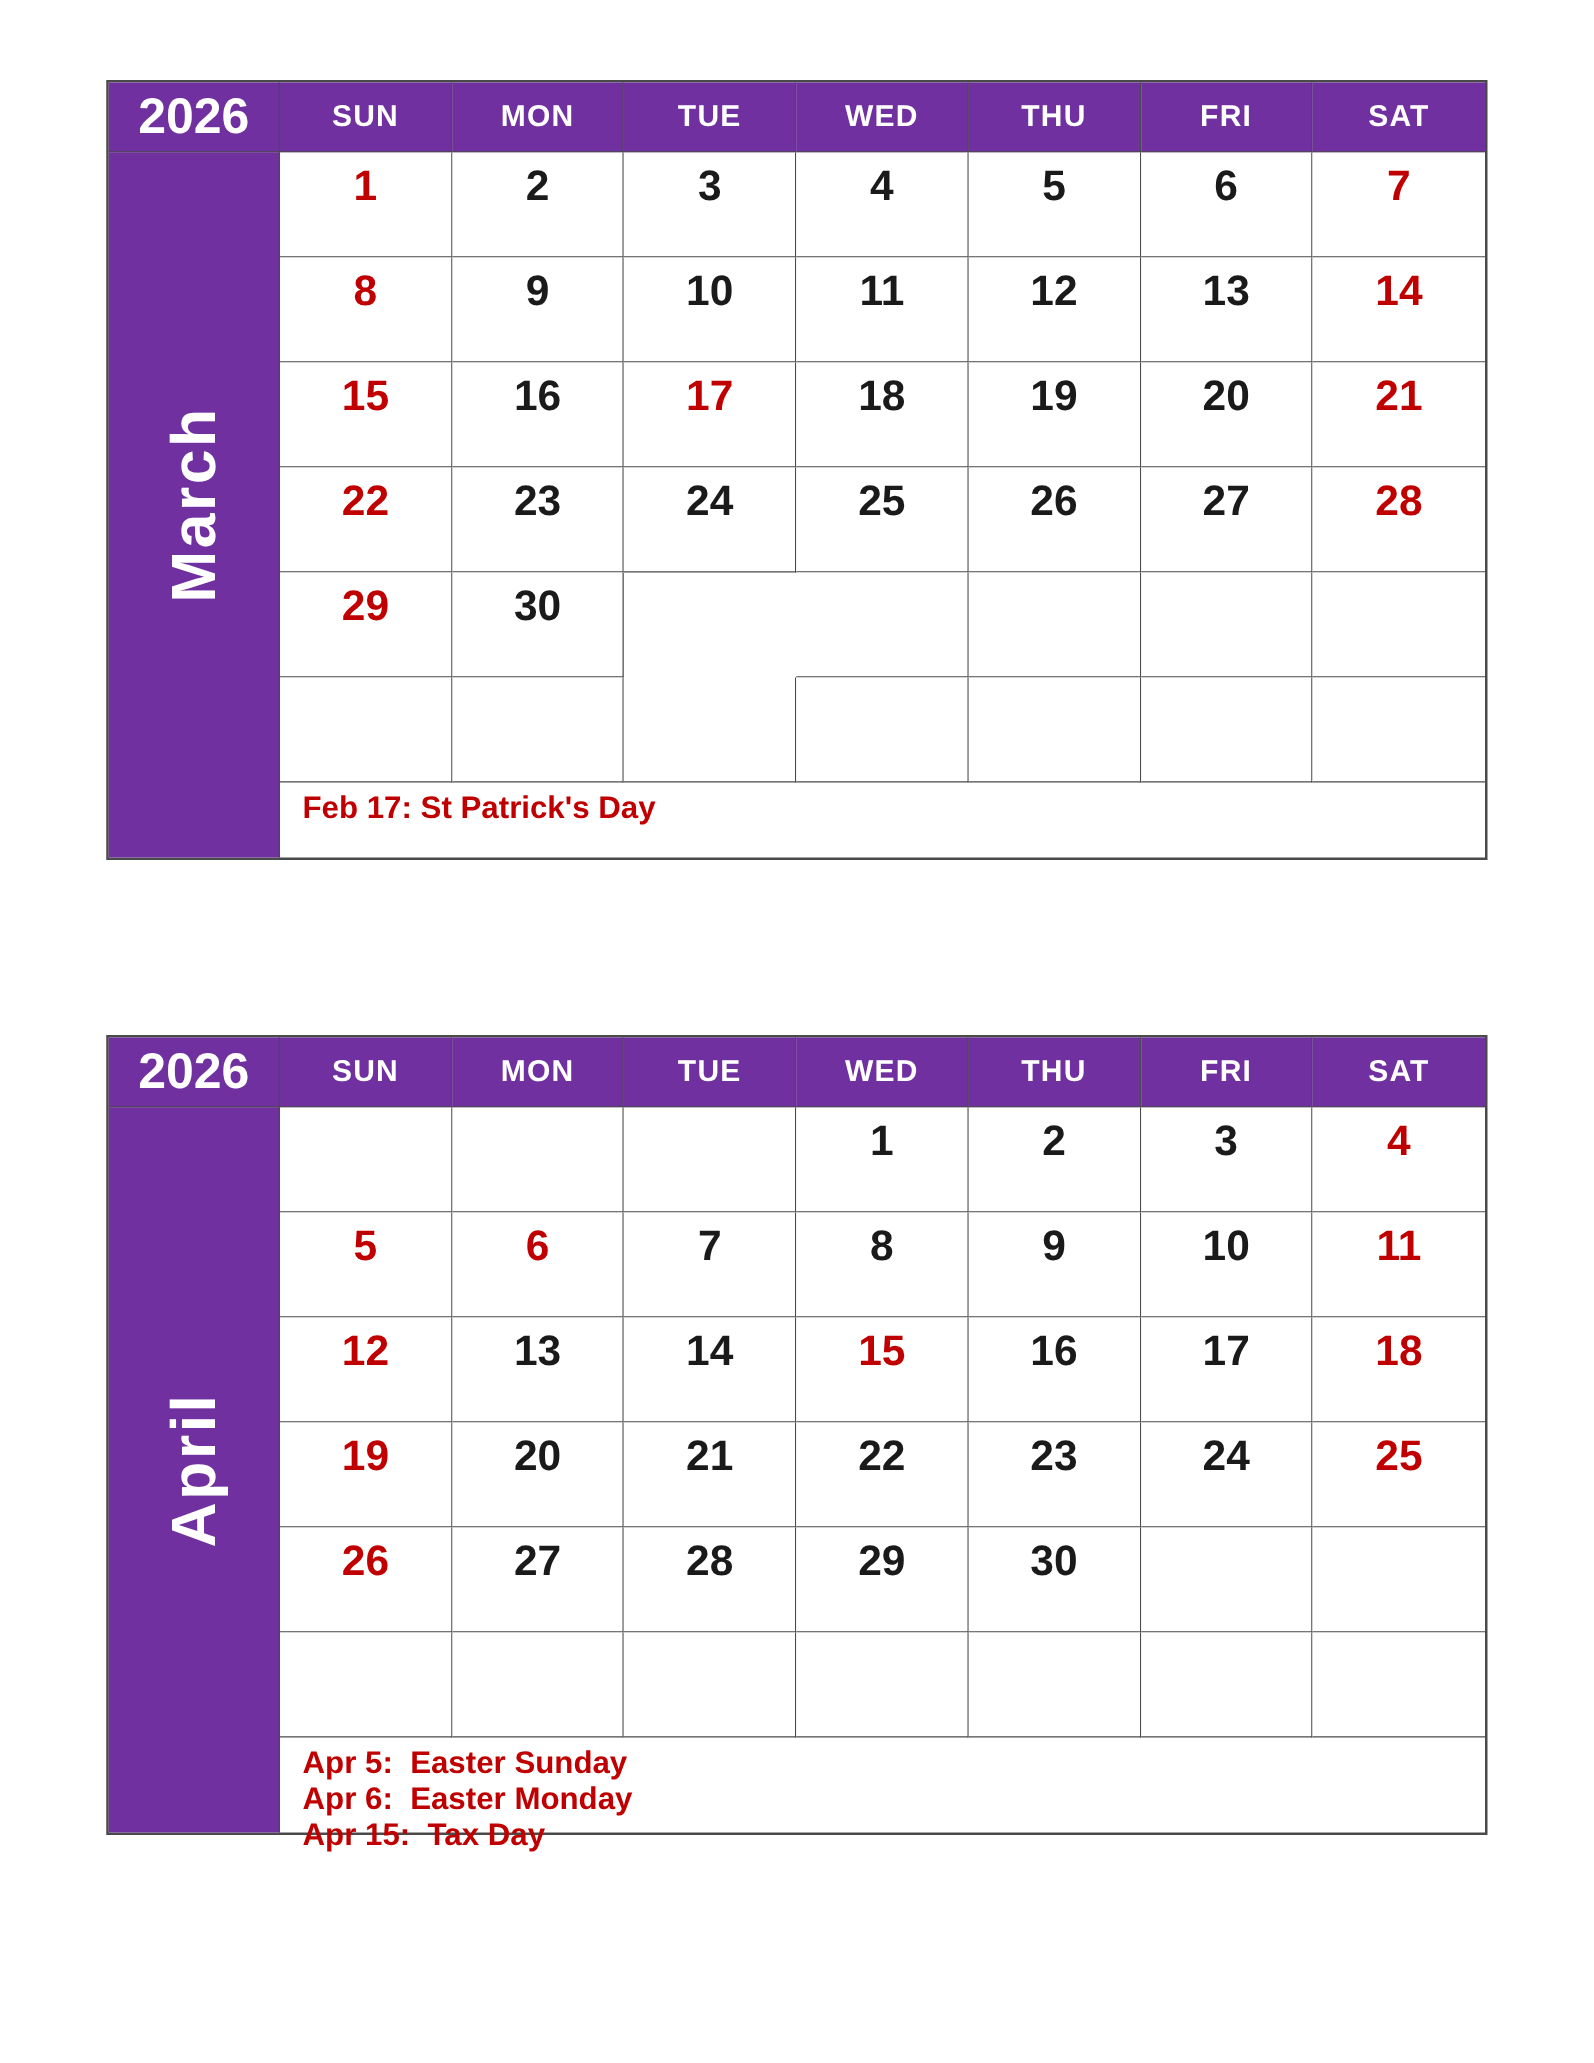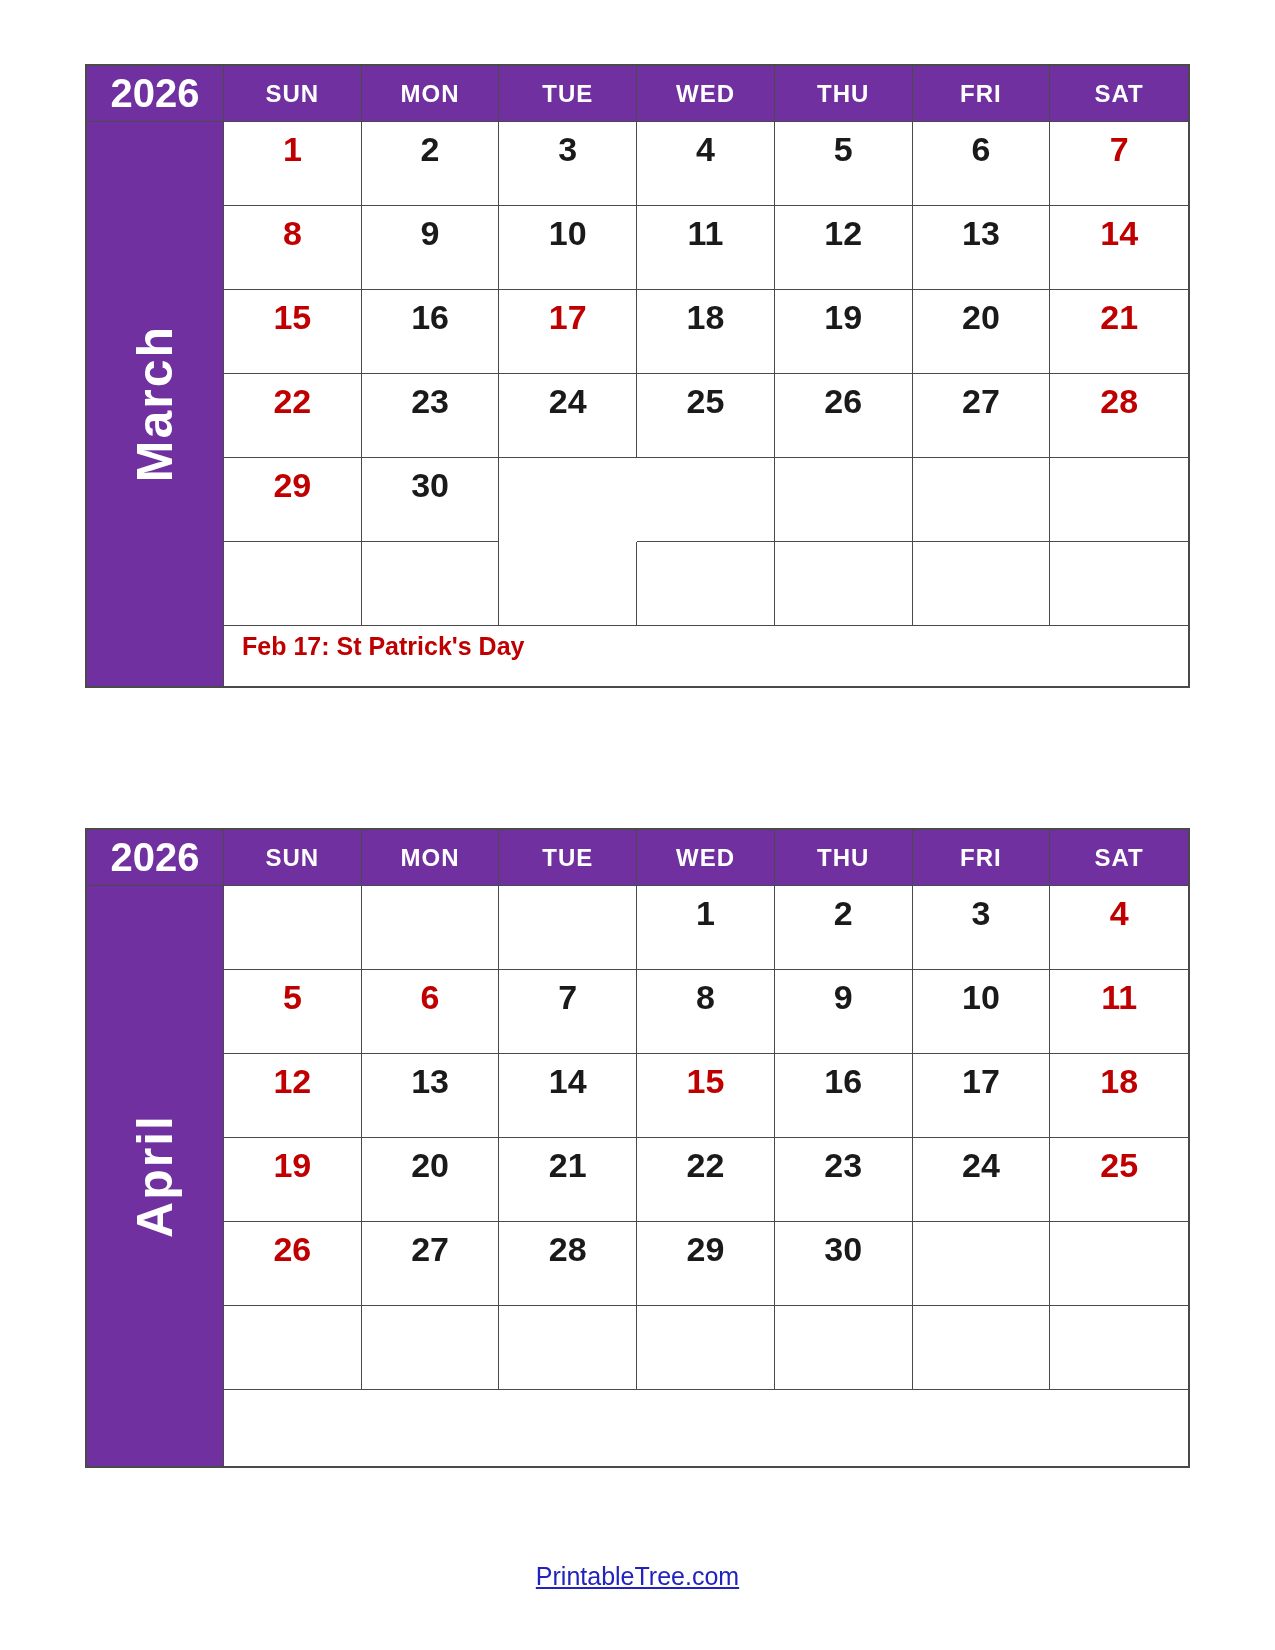--- a/index.html
+++ b/index.html
@@ -159,20 +159,23 @@
       <div class="day-cell" style="grid-area: 7 / 6;"></div>
       <div class="day-cell" style="grid-area: 7 / 7;"></div>
       <div class="day-cell last-col" style="grid-area: 7 / 8;"></div>
     </div>
 
   <div class="cal cal-april">
     <div class="year-cell">2026</div>
     <div class="sidebar">
       <span class="month-label">April</span>
     </div>
+    <div class="notes">Apr 5:  Easter Sunday
+Apr 6:  Easter Monday
+Apr 15:  Tax Day</div>
   <div class="dow-cell" style="grid-area: 1 / 2;">SUN</div>
       <div class="dow-cell" style="grid-area: 1 / 3;">MON</div>
       <div class="dow-cell" style="grid-area: 1 / 4;">TUE</div>
       <div class="dow-cell" style="grid-area: 1 / 5;">WED</div>
       <div class="dow-cell" style="grid-area: 1 / 6;">THU</div>
       <div class="dow-cell" style="grid-area: 1 / 7;">FRI</div>
       <div class="dow-cell last-col" style="grid-area: 1 / 8;">SAT</div>
       <div class="day-cell" style="grid-area: 2 / 2;"></div>
       <div class="day-cell" style="grid-area: 2 / 3;"></div>
       <div class="day-cell" style="grid-area: 2 / 4;"></div>
@@ -210,17 +213,14 @@
       <div class="day-cell last-col" style="grid-area: 6 / 8;"></div>
       <div class="day-cell" style="grid-area: 7 / 2;"></div>
       <div class="day-cell" style="grid-area: 7 / 3;"></div>
       <div class="day-cell" style="grid-area: 7 / 4;"></div>
       <div class="day-cell" style="grid-area: 7 / 5;"></div>
       <div class="day-cell" style="grid-area: 7 / 6;"></div>
       <div class="day-cell" style="grid-area: 7 / 7;"></div>
       <div class="day-cell last-col" style="grid-area: 7 / 8;"></div>
     </div>
 
-  <div class="footer">
-    <a href="#">PrintableTree.com</a>
-  </div>
 
 </div>
 
 </body></html>

